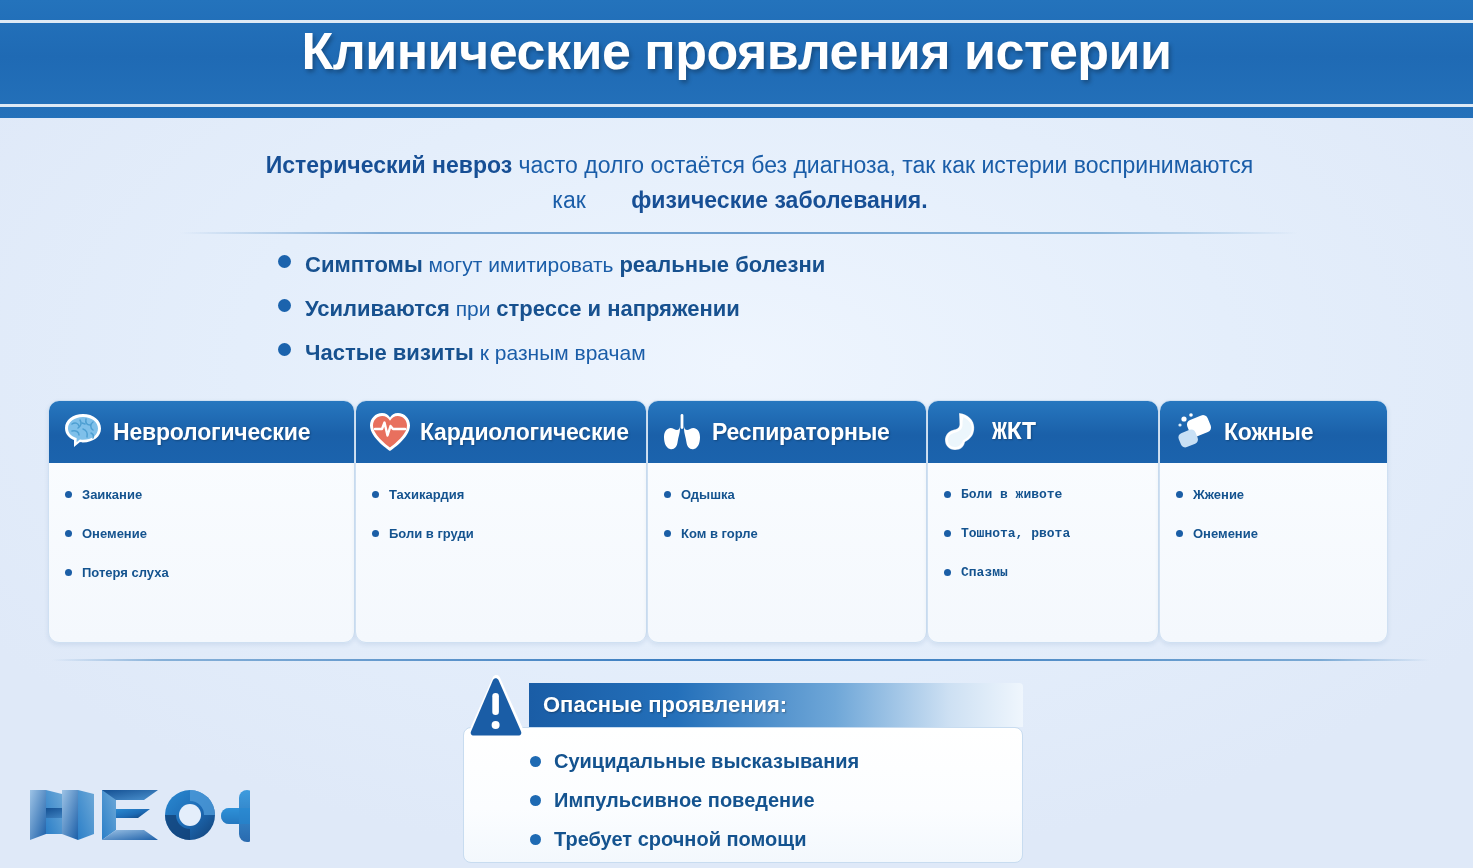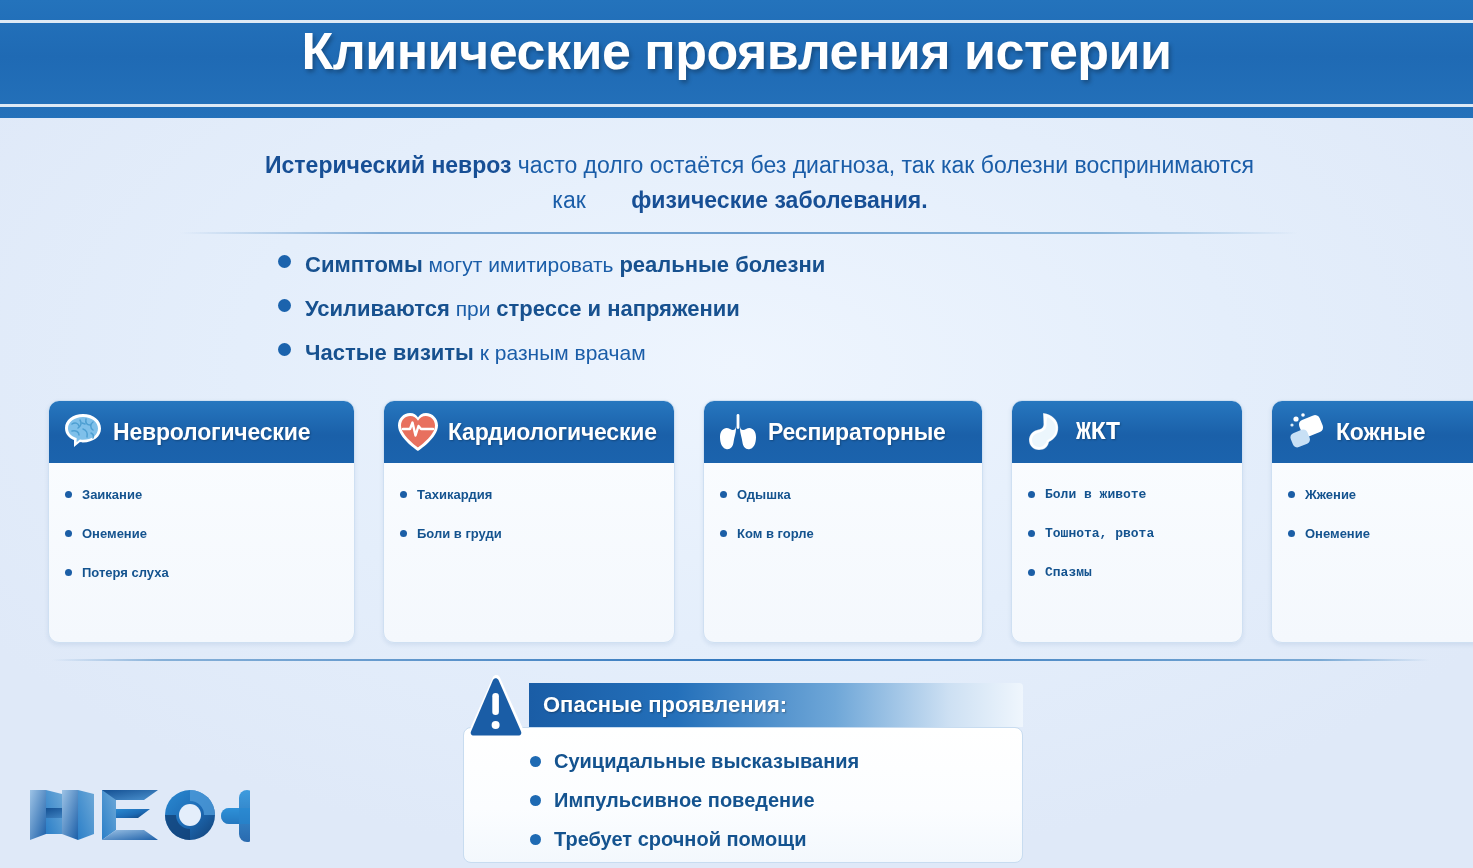--- a/index.html
+++ b/index.html
@@ -103,21 +103,21 @@
   }
   .point .txt b { font-weight: bold; font-size: 22px; color: #17518f; }
 
   
   .cards {
     position: absolute;
     left: 48px; top: 400px;
     width: 1378px;
     height: 243px;
     display: flex;
-    gap: 28px;
+    gap: 0;
   }
   .card {
     position: relative;
     background: linear-gradient(180deg, #fbfdff 0%, #f4f8fd 100%);
     border: 1px solid #cfe0f2;
     border-radius: 11px;
     box-shadow: 0 2px 4px rgba(40,90,150,0.10);
     overflow: hidden;
     display: flex;
     flex-direction: column;
@@ -259,21 +259,21 @@
 
 <div id="page">
 
   <div class="banner">
     <div class="rule top"></div>
     <div class="rule bottom"></div>
     <div class="banner-title">Клинические проявления истерии</div>
   </div>
 
   <div class="intro">
-    <span><b>Истерический невроз</b><span> часто долго остаётся без диагноза, так как болезни воспринимаются</span></span>
+    <span><b>Истерический невроз</b><span> часто долго остаётся без диагноза, так как истерии воспринимаются</span></span>
     <br>
     <span><span>как </span><b>физические заболевания.</b></span>
   </div>
 
   <div class="divider-1"></div>
 
   <div class="points">
     <div class="point">
       <span class="dot"></span>
       <span class="txt"><b>Симптомы</b><span> могут имитировать </span><b>реальные болезни</b></span>

